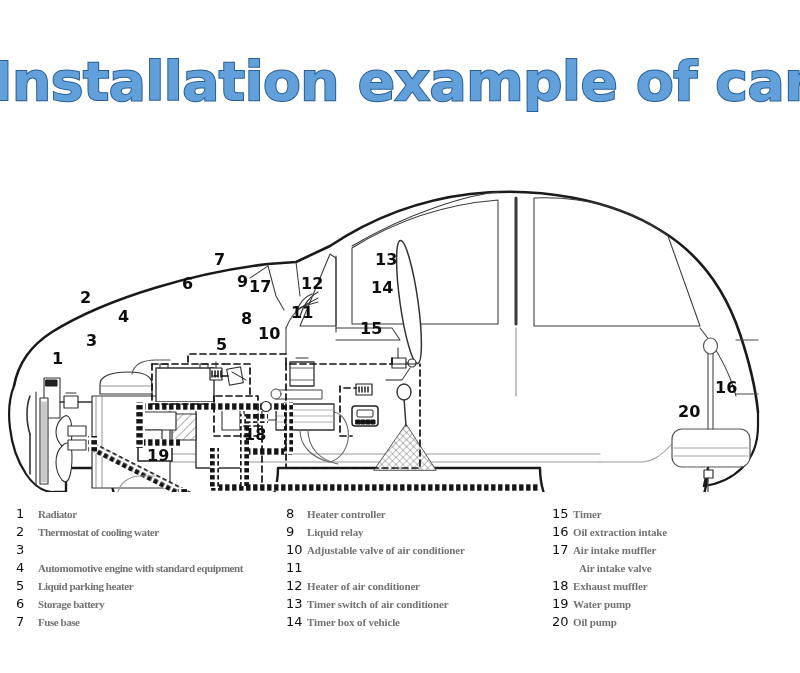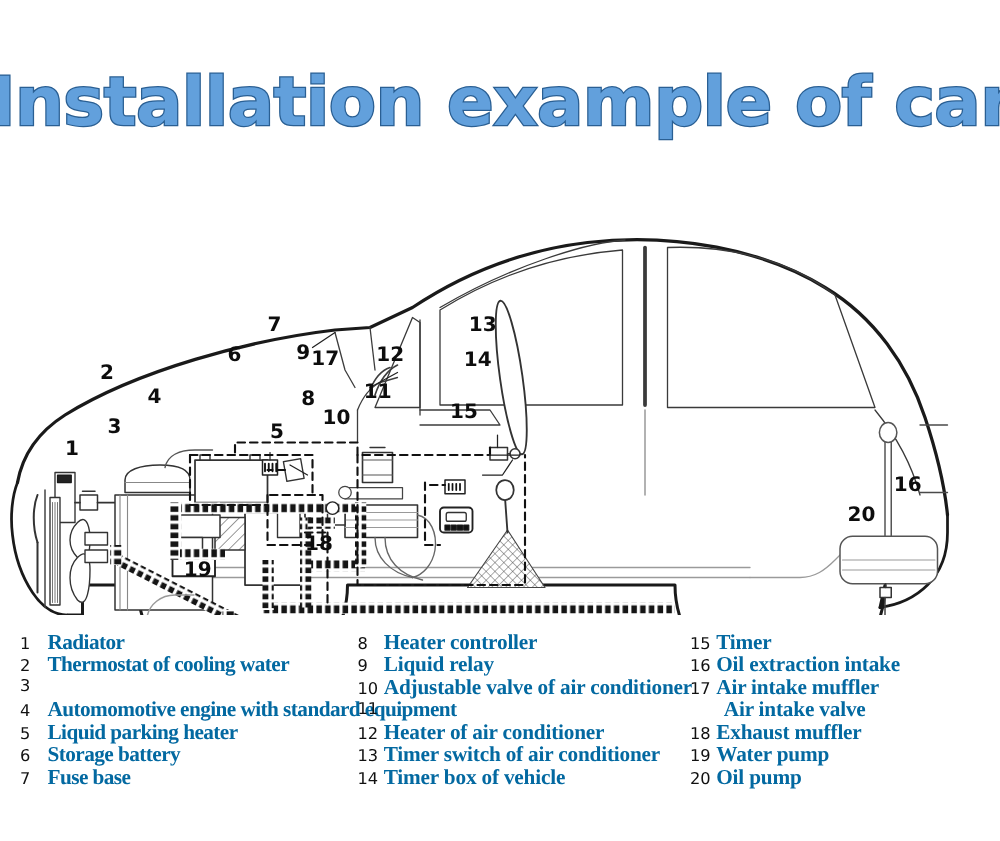--- a/index.html
+++ b/index.html
@@ -87,22 +87,22 @@
     text-align: left;
   }
   .legend-col.c2 .legend-num,
   .legend-col.c3 .legend-num {
     width: 21px;
     flex: 0 0 21px;
   }
   .legend-label {
     font-family: "Liberation Serif", serif;
     font-weight: bold;
-    font-size: 17px;
-    color: #0369a1;
+    font-size: 11px;
+    color: #737373;
     letter-spacing: -0.15px;
   }
   .legend-row.cont .legend-num { visibility: hidden; }
   .legend-row.cont .legend-label { padding-left: 6px; }
   .legend-col.c1 .legend-label { letter-spacing: -0.45px; }
 </style>
 </head>
 <body>
 
 <div id="page">

